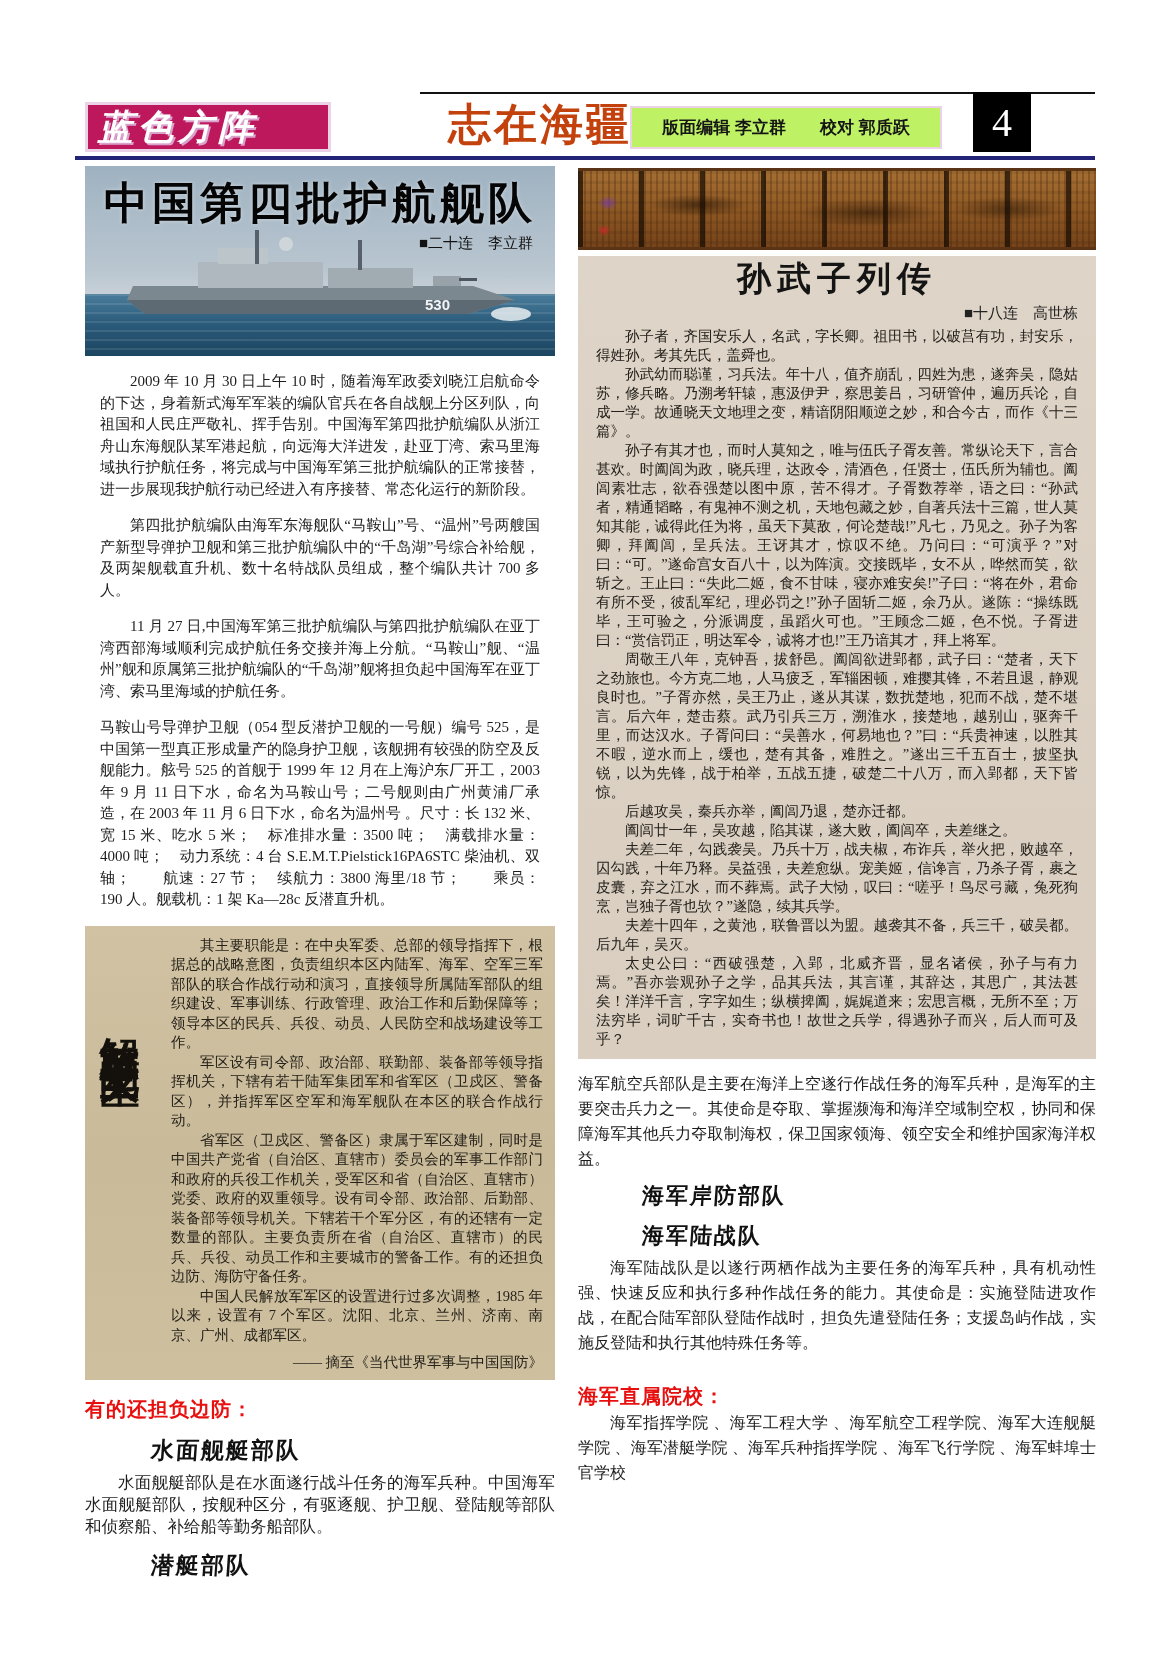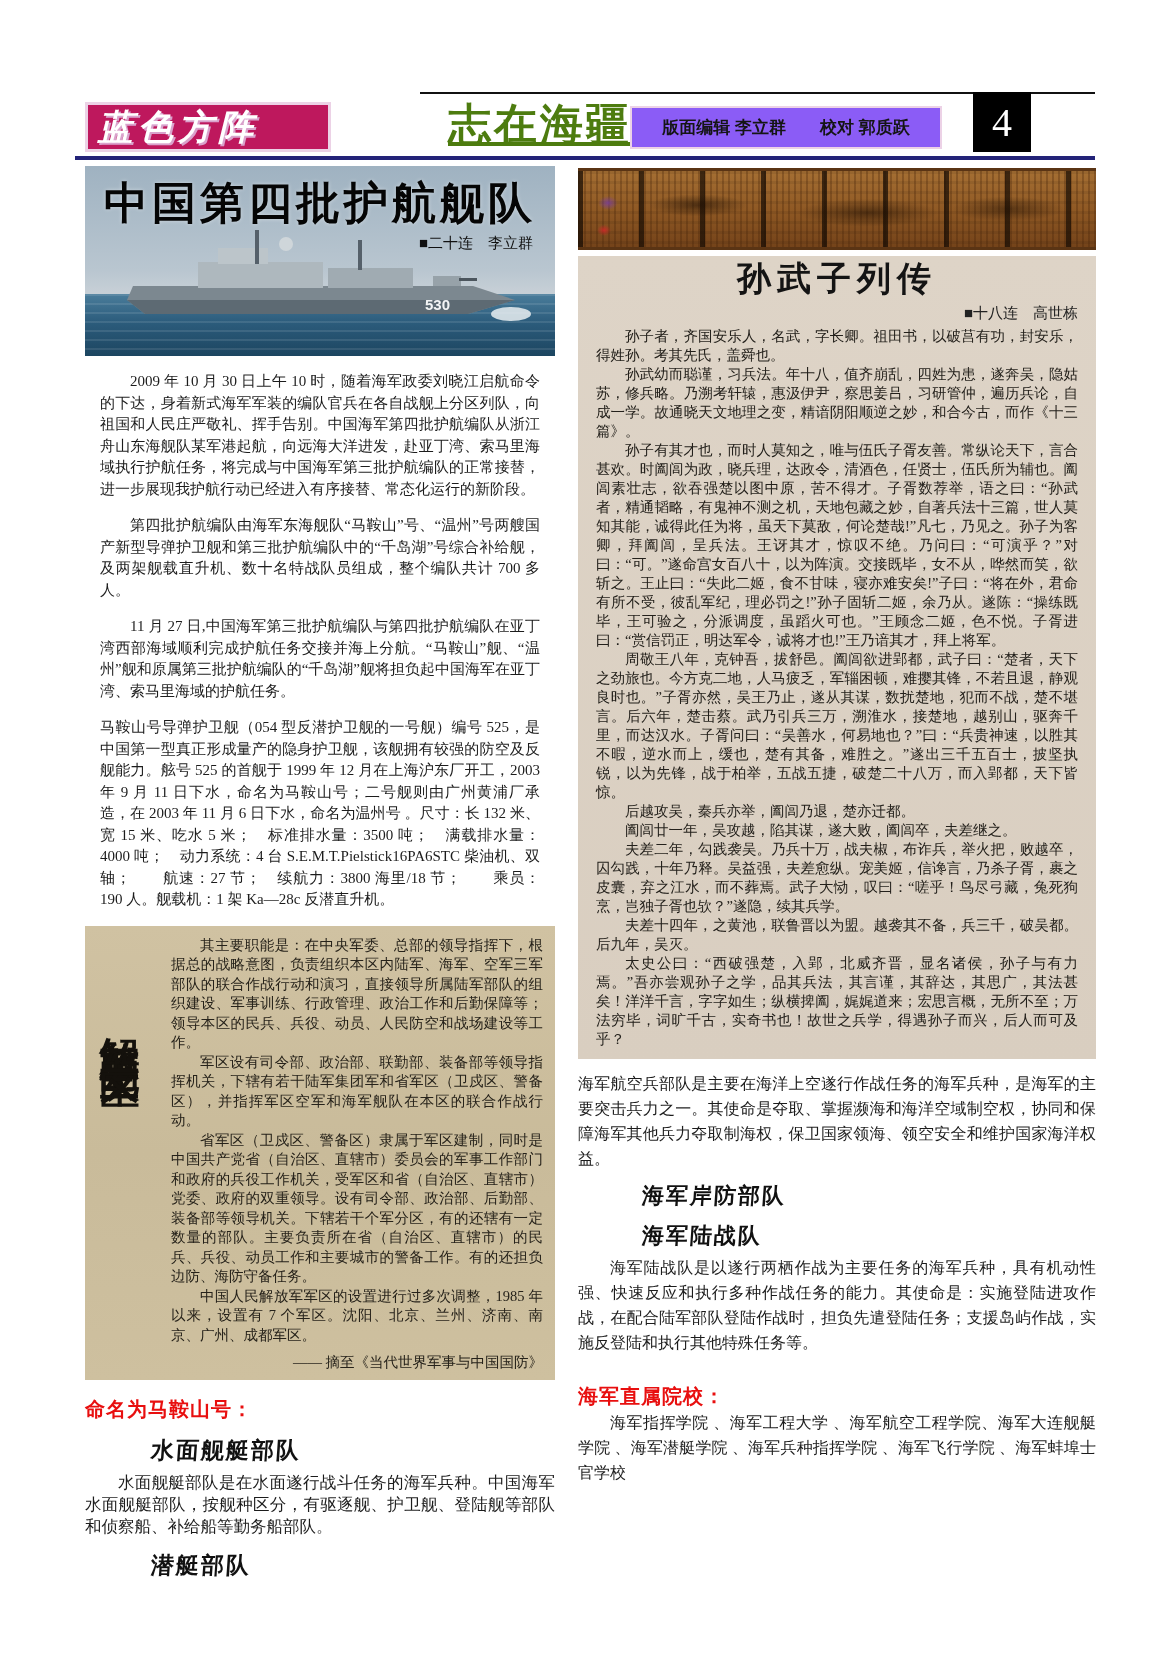--- a/index.html
+++ b/index.html
@@ -5,23 +5,23 @@
   html,body{margin:0;padding:0;background:#ffffff;}
   #page{position:relative;width:1169px;height:1654px;background:#ffffff;overflow:hidden;
         font-family:"Liberation Serif","DejaVu Serif",serif;color:#1c1c1c;}
 
   
   .top-line{position:absolute;left:420px;top:92px;width:675px;height:2px;background:#111;}
   .masthead-box{position:absolute;left:85px;top:102px;width:246px;height:50px;background:#be185d;
                 border:3px solid #ecd2e6;box-sizing:border-box;display:flex;align-items:center;}
   .masthead-title{font-size:35px;font-weight:bold;font-style:italic;color:#ffffff;letter-spacing:5px;
                   padding-left:10px;text-shadow:2px 2px 0 #d9a2cc;white-space:nowrap;}
-  .page-title{position:absolute;left:448px;top:96px;font-size:43px;font-weight:bold;color:#4d7c0f;
-              letter-spacing:3px;white-space:nowrap;font-family:"Liberation Serif",serif;text-decoration:underline;}
-  .editors-box{position:absolute;left:630px;top:106px;width:312px;height:43px;background:#8b5cf6;
+  .page-title{position:absolute;left:448px;top:96px;font-size:43px;font-weight:bold;color:#c2410c;
+              letter-spacing:3px;white-space:nowrap;font-family:"Liberation Serif",serif;}
+  .editors-box{position:absolute;left:630px;top:106px;width:312px;height:43px;background:#bef264;
                border:2px solid #ecd2e6;box-sizing:border-box;display:flex;align-items:center;justify-content:center;}
   .editors-text{font-size:17px;font-weight:bold;color:#151515;white-space:nowrap;font-family:"Liberation Sans",sans-serif;}
   .pagenum-box{position:absolute;left:973px;top:92px;width:58px;height:60px;background:#000;
                display:flex;align-items:center;justify-content:center;}
   .pagenum{color:#fff;font-size:40px;font-family:"Liberation Serif",serif;}
   .header-rule{position:absolute;left:75px;top:156px;width:1020px;height:4px;background:#232378;}
 
   
   #left-col{position:absolute;left:85px;top:166px;width:470px;}
   #right-col{position:absolute;left:578px;top:168px;width:518px;}
@@ -130,21 +130,21 @@
 
     <div class="regions-box">
       <div class="regions-vtitle">解放军的七大军区</div>
       <p class="box-p">其主要职能是：在中央军委、总部的领导指挥下，根据总的战略意图，负责组织本区内陆军、海军、空军三军部队的联合作战行动和演习，直接领导所属陆军部队的组织建设、军事训练、行政管理、政治工作和后勤保障等；领导本区的民兵、兵役、动员、人民防空和战场建设等工作。</p>
       <p class="box-p">军区设有司令部、政治部、联勤部、装备部等领导指挥机关，下辖有若干陆军集团军和省军区（卫戍区、警备区），并指挥军区空军和海军舰队在本区的联合作战行动。</p>
       <p class="box-p">省军区（卫戍区、警备区）隶属于军区建制，同时是中国共产党省（自治区、直辖市）委员会的军事工作部门和政府的兵役工作机关，受军区和省（自治区、直辖市）党委、政府的双重领导。设有司令部、政治部、后勤部、装备部等领导机关。下辖若干个军分区，有的还辖有一定数量的部队。主要负责所在省（自治区、直辖市）的民兵、兵役、动员工作和主要城市的警备工作。有的还担负边防、海防守备任务。</p>
       <p class="box-p">中国人民解放军军区的设置进行过多次调整，1985 年以来，设置有 7 个军区。沈阳、北京、兰州、济南、南京、广州、成都军区。</p>
       <div class="regions-attrib">—— 摘至《当代世界军事与中国国防》</div>
     </div>
 
-    <div class="red-heading">命名为马鞍山号：</div>
+    <div class="red-heading">有的还担负边防：</div>
 
     <div class="branch-heading">水面舰艇部队</div>
     <p class="branch-p">水面舰艇部队是在水面遂行战斗任务的海军兵种。中国海军水面舰艇部队，按舰种区分，有驱逐舰、护卫舰、登陆舰等部队和侦察船、补给船等勤务船部队。</p>
 
     <div class="branch-heading">潜艇部队</div>
 
   </div>
 
   <div id="right-col">
 

